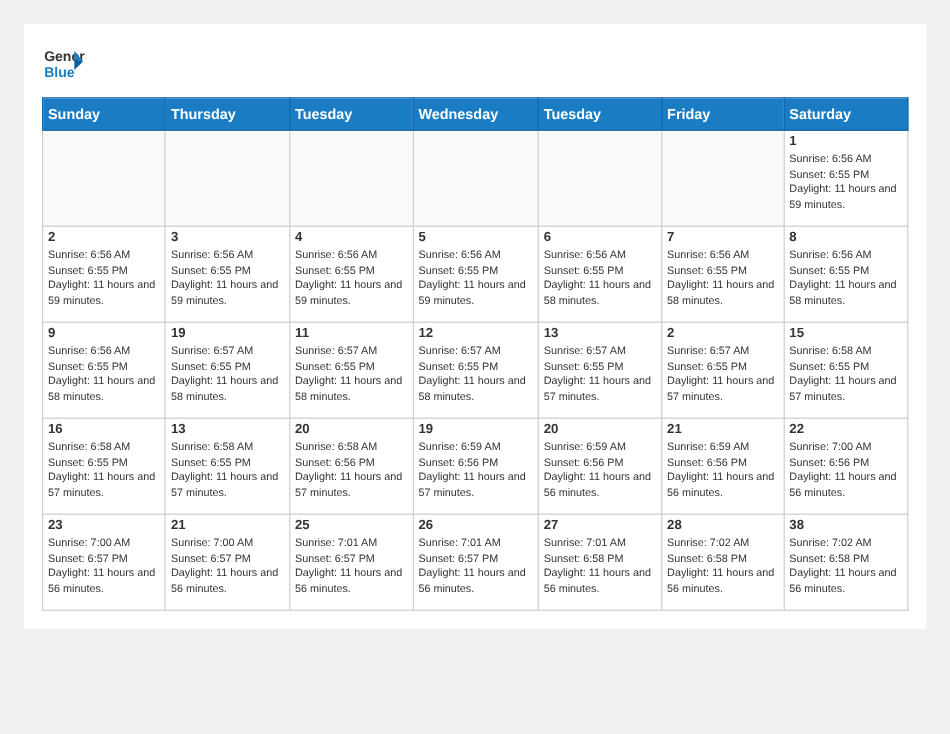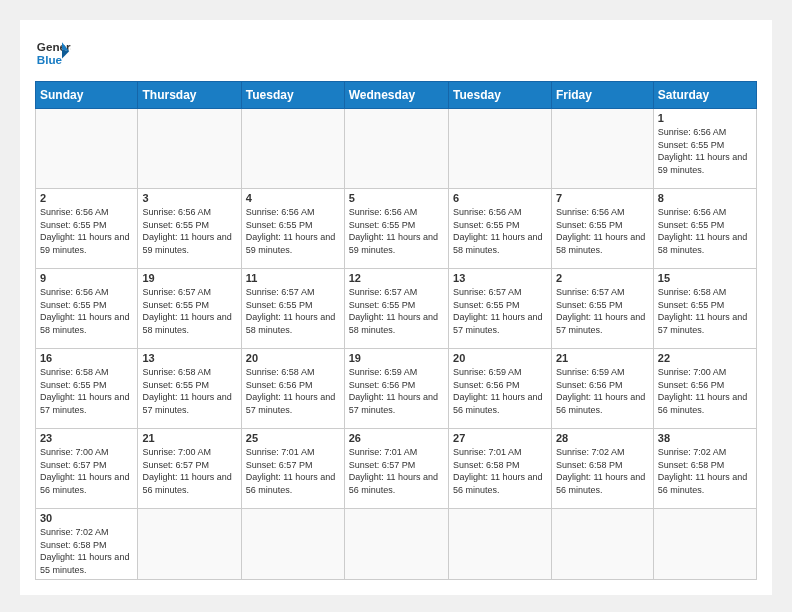--- a/index.html
+++ b/index.html
@@ -299,29 +299,15 @@
 Sunset: 6:58 PM
 Daylight: 11 hours and 56 minutes.</div>
           </td>
           <td>
             <span class="day-num">38</span>
             <div class="day-info" style="white-space: pre-line;">Sunrise: 7:02 AM
 Sunset: 6:58 PM
 Daylight: 11 hours and 56 minutes.</div>
           </td>
         </tr>
-        <tr class="last-row">
-          <td>
-            <span class="day-num">30</span>
-            <div class="day-info" style="white-space: pre-line;">Sunrise: 7:02 AM
-Sunset: 6:58 PM
-Daylight: 11 hours and 55 minutes.</div>
-          </td>
-          <td class="empty-cell"></td>
-          <td class="empty-cell"></td>
-          <td class="empty-cell"></td>
-          <td class="empty-cell"></td>
-          <td class="empty-cell"></td>
-          <td class="empty-cell"></td>
-        </tr>
       </tbody>
   </table>
 </div>
 
 </body></html>

